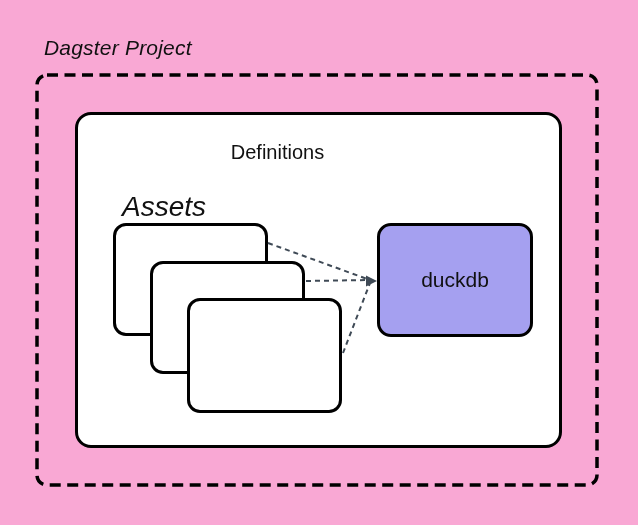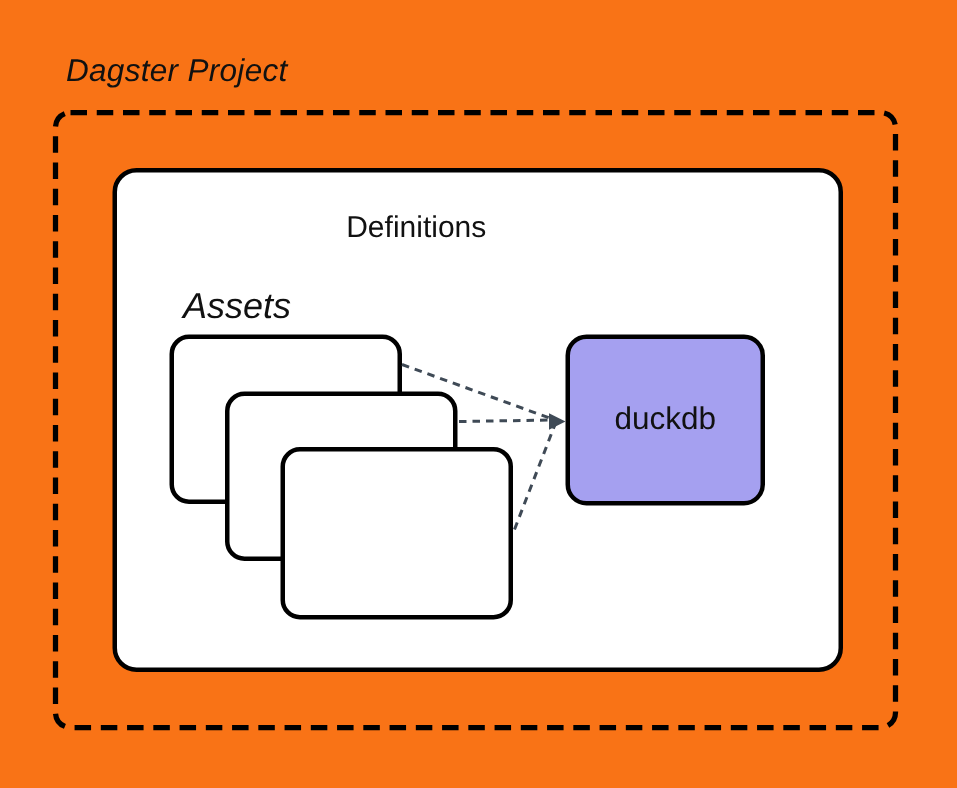--- a/index.html
+++ b/index.html
@@ -5,21 +5,21 @@
   html, body {
     margin: 0;
     padding: 0;
     background: #ffffff;
     font-family: "Liberation Sans", "DejaVu Sans", sans-serif;
   }
   .canvas {
     position: relative;
     width: 638px;
     height: 525px;
-    background: #f97316;
+    background: #f9a8d4;
     overflow: hidden;
     color: #111111;
   }
   .diagram-title {
     position: absolute;
     left: 44px;
     top: 36px;
     font-size: 21px;
     font-style: italic;
     font-weight: 500;
@@ -53,21 +53,21 @@
     width: 405px;
     text-align: center;
     font-size: 20px;
     font-weight: 500;
     color: #111111;
   }
   .assets-label {
     position: absolute;
     left: 122px;
     top: 191px;
-    font-size: 24px;
+    font-size: 28px;
     font-style: italic;
     font-weight: 500;
     color: #111111;
     white-space: nowrap;
   }
   .resource-label {
     position: absolute;
     left: 386px;
     top: 190px;
     font-size: 20px;
@@ -85,21 +85,21 @@
     border: 3.5px solid #000000;
     border-radius: 13px;
   }
   .asset-card.card-1 { left: 113px; top: 223px; z-index: 1; }
   .asset-card.card-2 { left: 150px; top: 261px; z-index: 2; }
   .asset-card.card-3 { left: 187px; top: 298px; z-index: 3; height: 115px; }
   .resource-node {
     position: absolute;
     left: 377px;
     top: 223px;
-    width: 133px;
+    width: 156px;
     height: 114px;
     box-sizing: border-box;
     border: 3.5px solid #000000;
     border-radius: 14px;
     background: #a5a0f0;
     display: flex;
     align-items: center;
     justify-content: center;
     z-index: 2;
     text-align: right;

